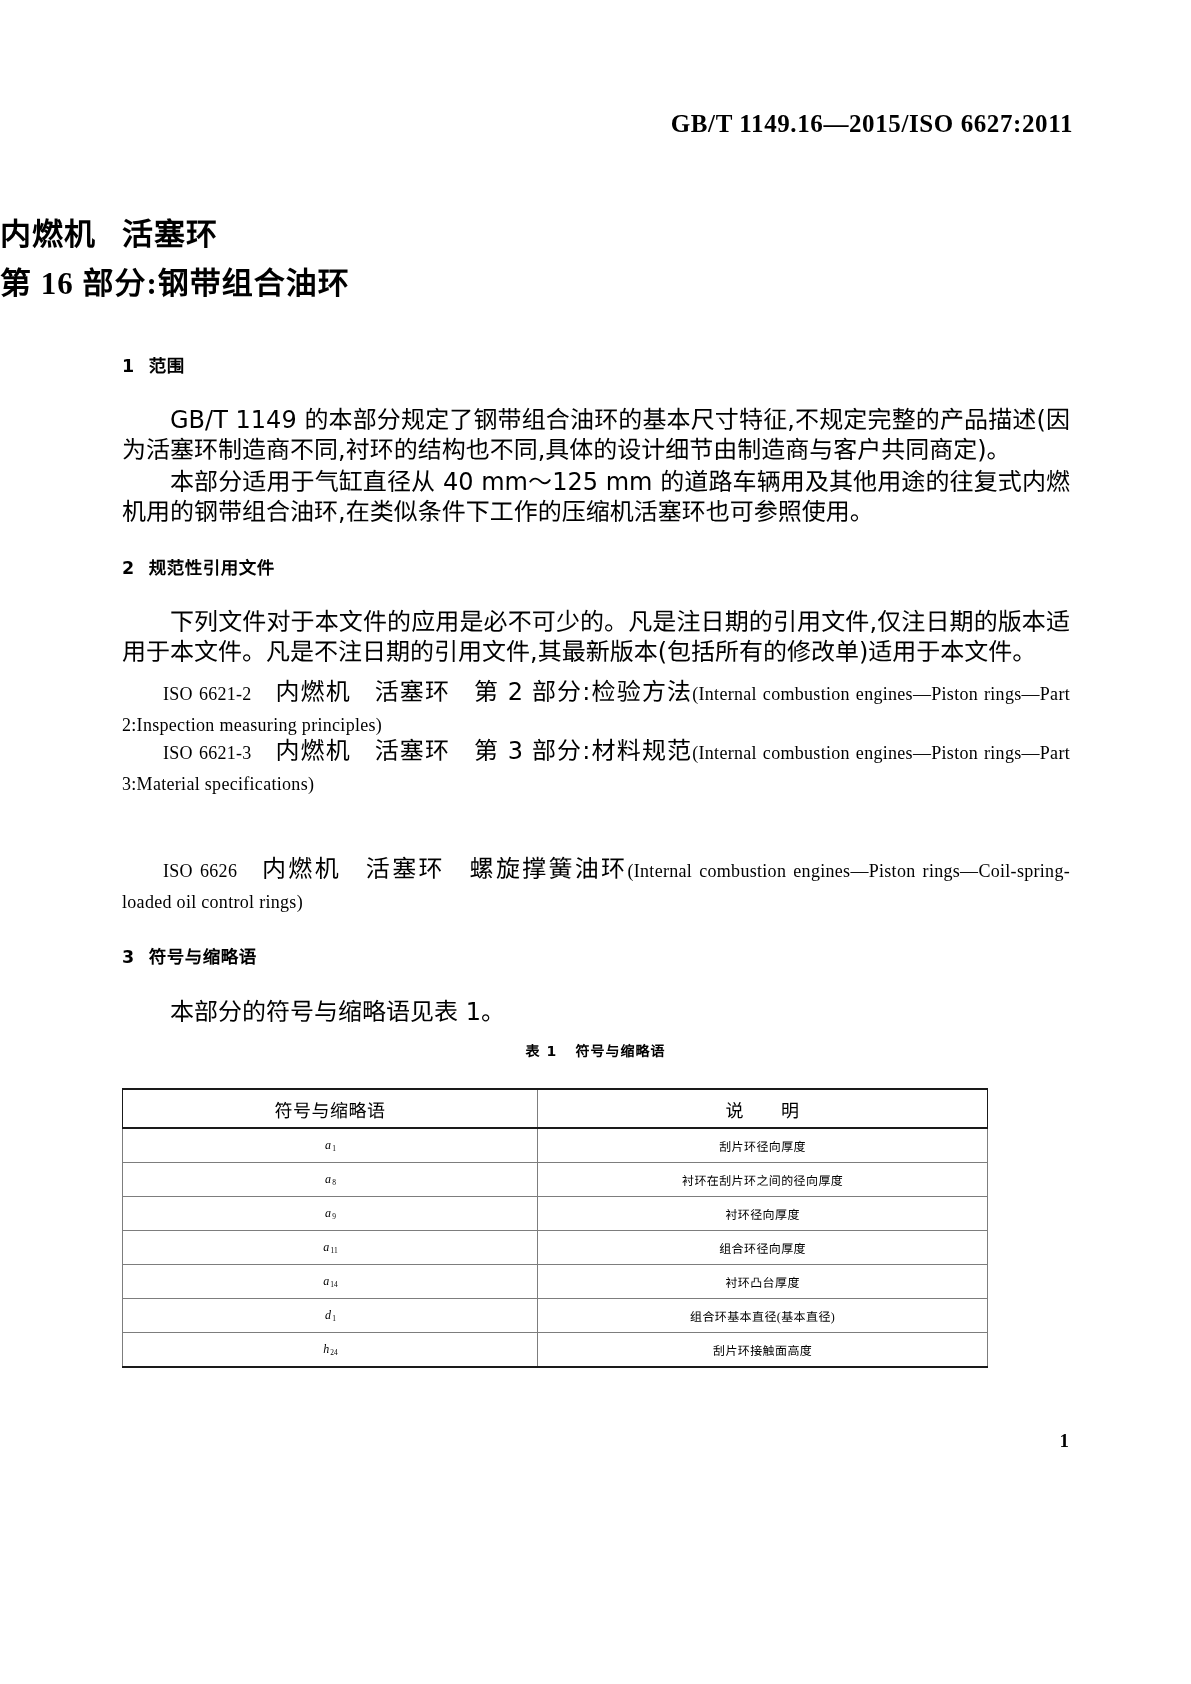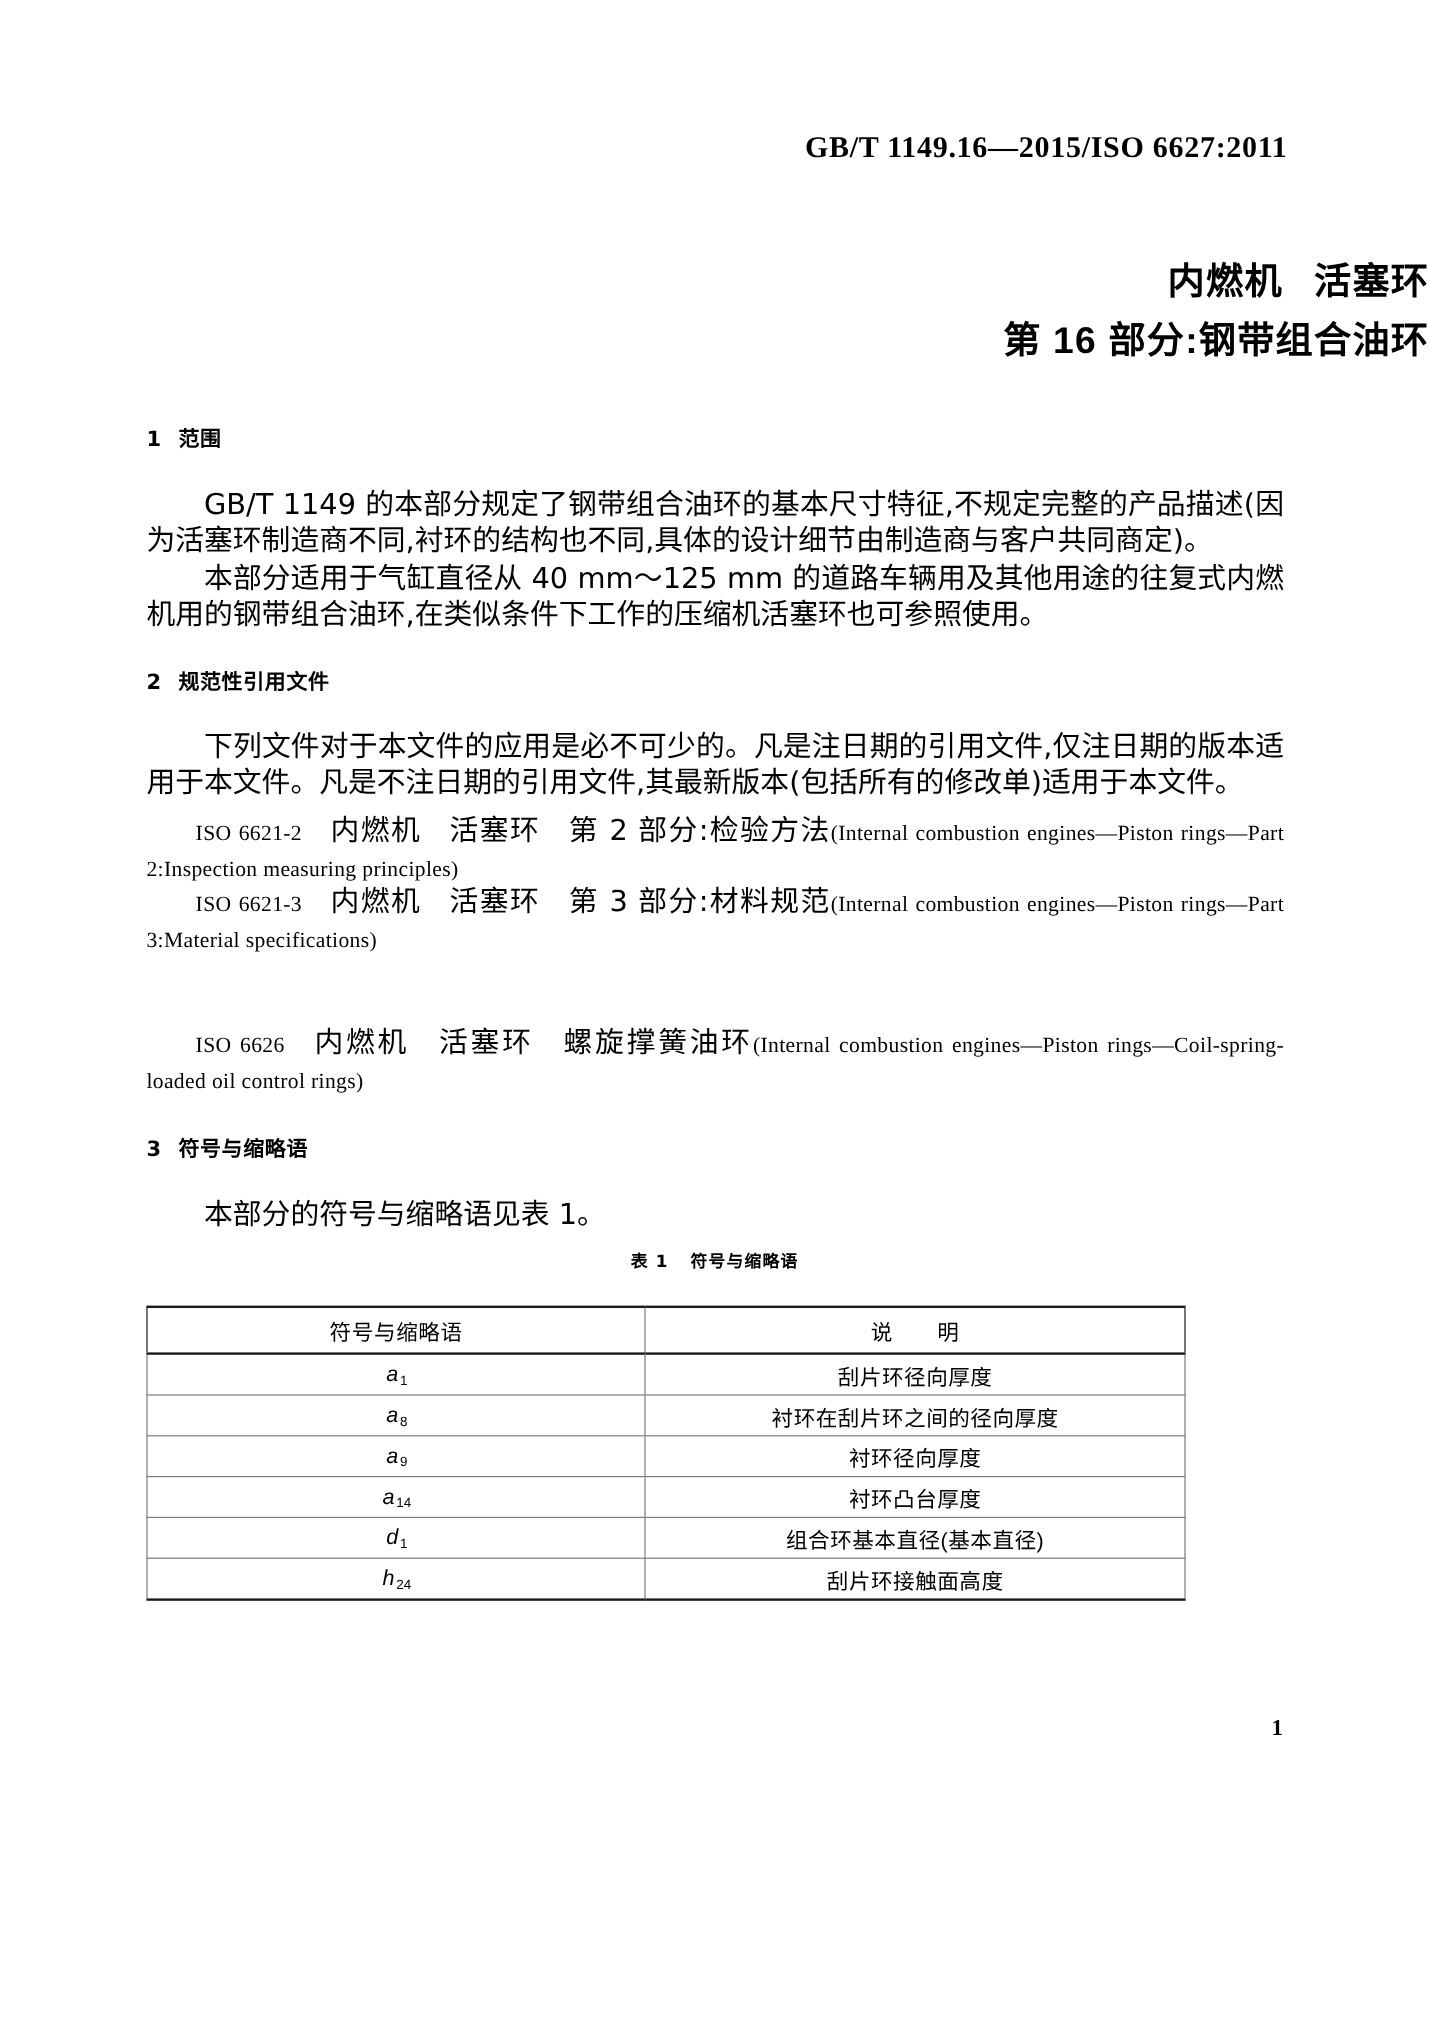--- a/index.html
+++ b/index.html
@@ -33,22 +33,22 @@
     font-size: 25px;
     letter-spacing: 0.6px;
     white-space: nowrap;
   }
   .run-head b { font-weight: 700; }
 
   
   .doc-title {
     position: absolute;
     left: 0; right: 0;
-    text-align: right;
-    font-family: Liberation Sans, sans-serif;
+    text-align: left;
+    font-family: Liberation Serif, serif;
     font-weight: 700;
     font-size: 31px;
     letter-spacing: 1px;
   }
   .doc-title.line1 { top: 209px; }
   .doc-title.line2 { top: 258px; }
   .gapwide { display: inline-block; width: 26px; }
 
   
   .sec-head {
@@ -121,22 +121,22 @@
     border-bottom: 2px solid #1a1a1a;
     height: 37px;
     font-family: "DejaVu Sans", "Liberation Sans", sans-serif;
     font-size: 18px;
     letter-spacing: 0.5px;
   }
   table.symtab thead th:first-child { border-left: 1px solid #1a1a1a; }
   table.symtab thead th:last-child { border-right: 1px solid #1a1a1a; }
   table.symtab tbody tr:last-child td { border-bottom: 2px solid #1a1a1a; }
   table.symtab tbody td {
-    font-family: Liberation Sans, sans-serif;
-    font-size: 18px;
+    font-family: Liberation Serif, serif;
+    font-size: 12px;
     letter-spacing: 0.4px;
   }
   td.symcell {
     font-family: "Liberation Serif", "DejaVu Serif", serif;
     font-style: italic;
     font-size: 19px;
   }
   td.symcell sub {
     font-style: normal;
     font-size: 0.62em;
@@ -234,20 +234,24 @@
         </tr>
         <tr>
           <td class="symcell"><span>a</span><sub>8</sub></td>
           <td>衬环在刮片环之间的径向厚度</td>
         </tr>
         <tr>
           <td class="symcell"><span>a</span><sub>9</sub></td>
           <td>衬环径向厚度</td>
         </tr>
         <tr>
+          <td class="symcell"><span>a</span><sub>11</sub></td>
+          <td>组合环径向厚度</td>
+        </tr>
+        <tr>
           <td class="symcell"><span>a</span><sub>14</sub></td>
           <td>衬环凸台厚度</td>
         </tr>
         <tr>
           <td class="symcell"><span>d</span><sub>1</sub></td>
           <td>组合环基本直径(基本直径)</td>
         </tr>
         <tr>
           <td class="symcell"><span>h</span><sub>24</sub></td>
           <td>刮片环接触面高度</td>

